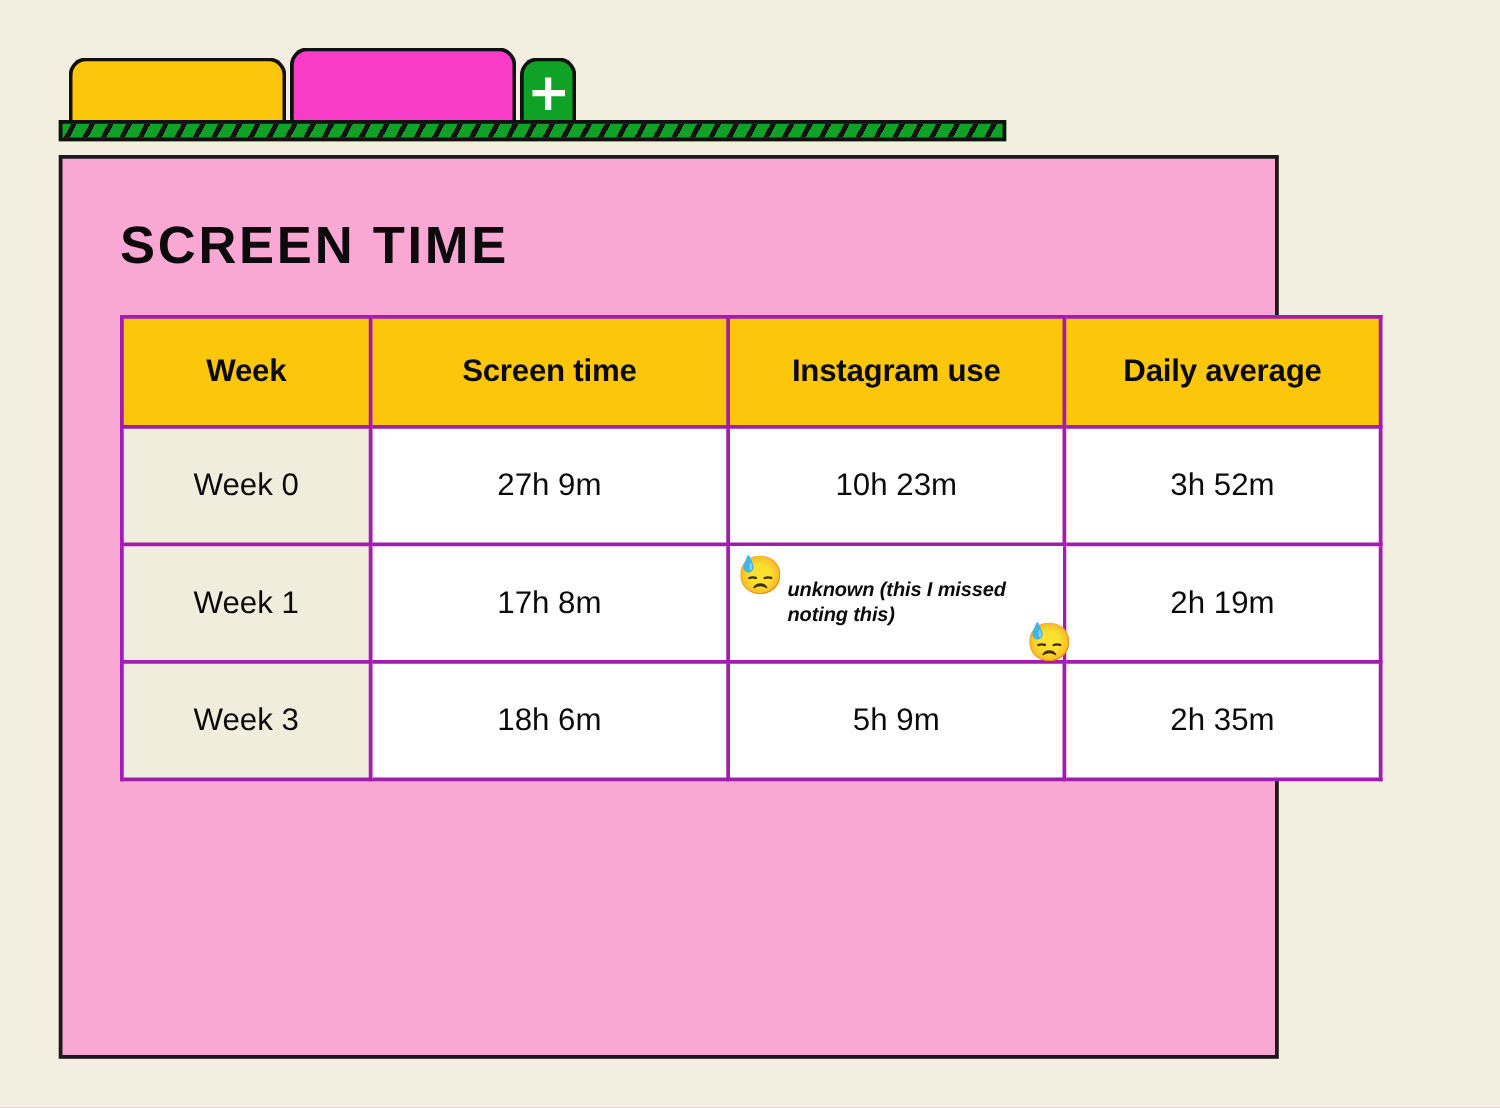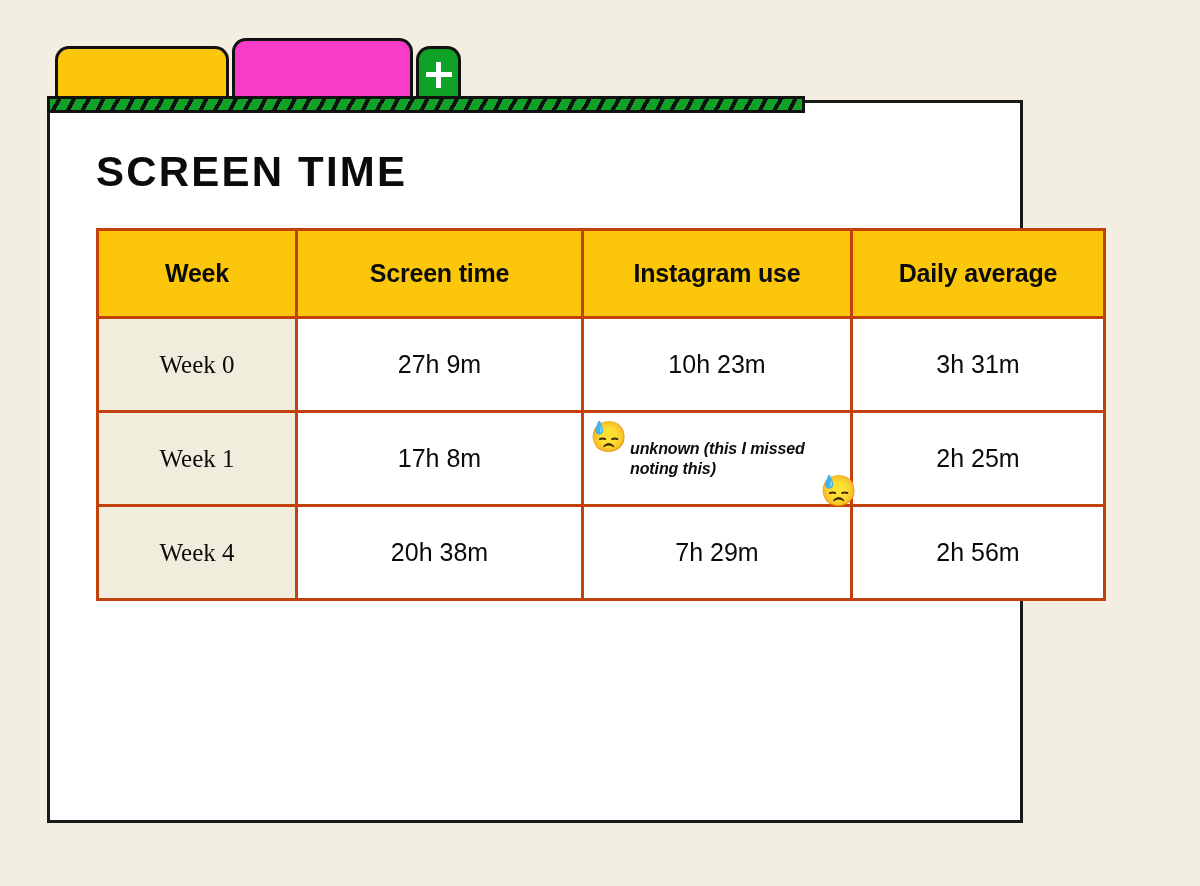--- a/index.html
+++ b/index.html
@@ -95,24 +95,24 @@
       #111111 9px, #111111 13px
     );
     border: 3px solid #111111;
     z-index: 5;
   }
 
   
   #card {
     position: absolute;
     left: 47px;
-    top: 100px;
+    top: 124px;
     width: 976px;
     height: 723px;
-    background: #ffffff;
+    background: #f9a8d4;
     border: 3px solid #1A1A1A;
   }
 
   #page-title {
     position: absolute;
     left: 46px;
     top: 45px;
     font-size: 42px;
     font-weight: bold;
     letter-spacing: 2.2px;
@@ -125,21 +125,21 @@
     position: absolute;
     left: 46px;
     top: 125px;
     width: 1007px;
     border-collapse: collapse;
     table-layout: fixed;
   }
 
   #screen-time-table th,
   #screen-time-table td {
-    border: 3px solid #c2410c;
+    border: 3px solid #a21caf;
     text-align: center;
     vertical-align: middle;
     color: #0B0B0B;
   }
 
   #screen-time-table thead th {
     background: #FCC70A;
     height: 88px;
     font-size: 25px;
     font-weight: bold;
@@ -148,21 +148,20 @@
 
   #screen-time-table tbody td {
     height: 94px;
     font-size: 25px;
     font-weight: 400;
     background: #FFFFFF;
   }
 
   #screen-time-table tbody td.week-label {
     background: #F0EDDC;
-    font-family: Liberation Serif, serif;
   }
 
   .col-week       { width: 199px; }
   .col-screen     { width: 286px; }
   .col-instagram  { width: 269px; }
   .col-daily      { width: 253px; }
 
   
   .note-cell {
     position: relative;
@@ -223,37 +222,37 @@
         <th>Instagram use</th>
         <th>Daily average</th>
       </tr>
     </thead>
     <tbody>
 
       <tr>
         <td class="week-label">Week 0</td>
         <td>27h 9m</td>
         <td>10h 23m</td>
-        <td>3h 31m</td>
+        <td>3h 52m</td>
       </tr>
 
 
       <tr>
         <td class="week-label">Week 1</td>
         <td>17h 8m</td>
         <td class="note-cell">
           <span class="note-wrap">
             <span class="note-emoji lead">😓</span><span>unknown (this I missed noting this)</span><span class="note-emoji trail">😓</span>
           </span>
         </td>
-        <td>2h 25m</td>
-      </tr>
-
-
-      <tr>
-        <td class="week-label">Week 4</td>
-        <td>20h 38m</td>
-        <td>7h 29m</td>
-        <td>2h 56m</td>
-      </tr>
+        <td>2h 19m</td>
+      </tr>
+
+      <tr>
+        <td class="week-label">Week 3</td>
+        <td>18h 6m</td>
+        <td>5h 9m</td>
+        <td>2h 35m</td>
+      </tr>
+
     </tbody>
   </table>
 </div>
 
 </body></html>

